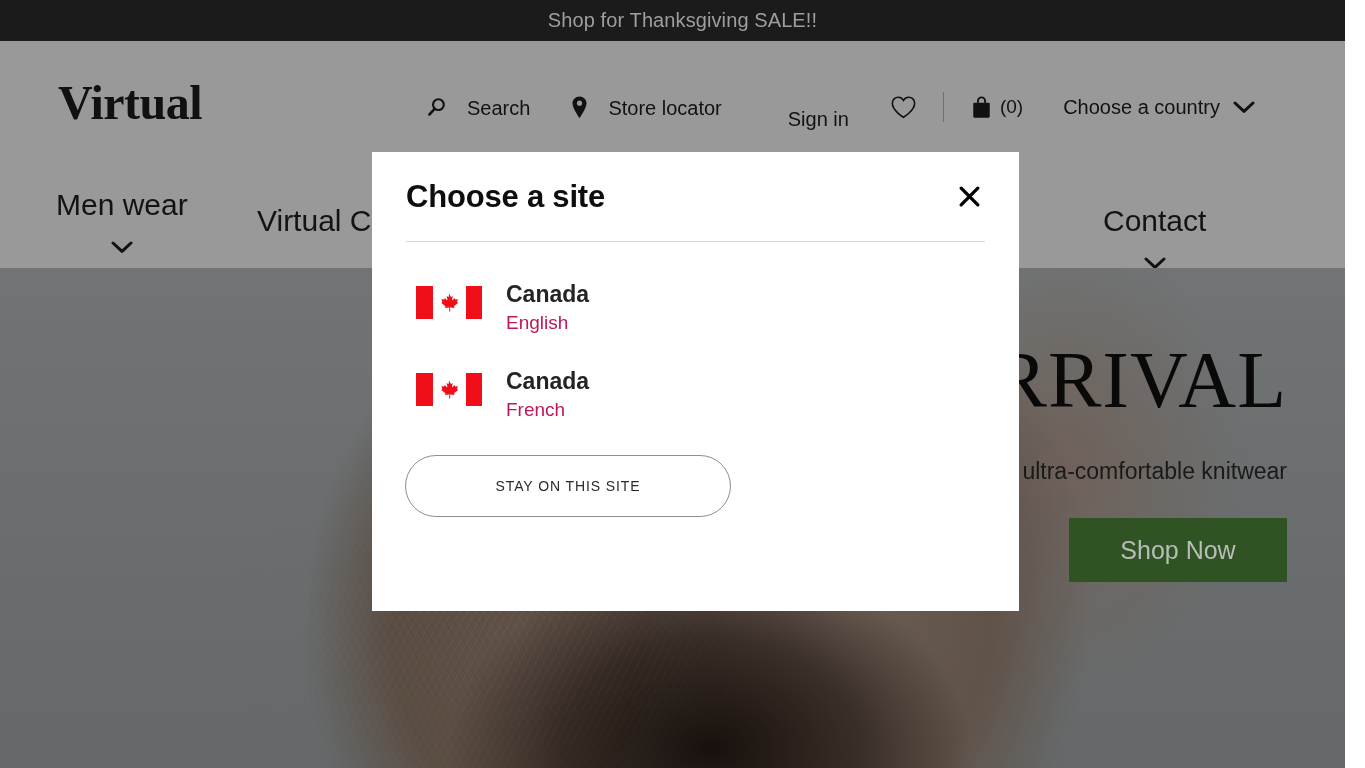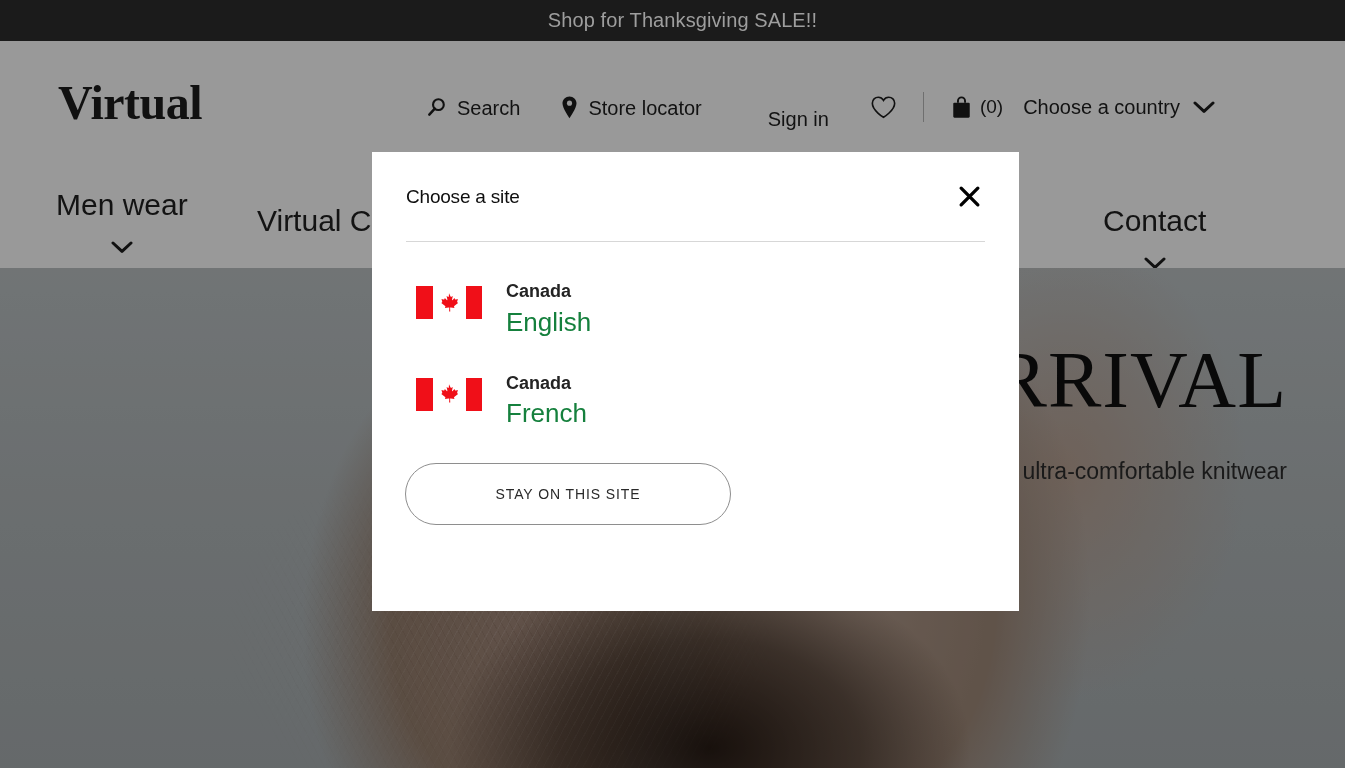--- a/index.html
+++ b/index.html
@@ -69,21 +69,21 @@
     left: 425px;
     top: 49px;
     display: flex;
     align-items: center;
     height: 34px;
   }
 
   .hdr-item {
     display: flex;
     align-items: center;
-    gap: 9px;
+    gap: 19px;
     color: #121212;
     font-size: 20px;
     white-space: nowrap;
   }
   .hdr-item + .hdr-item { margin-left: 40px; justify-content: space-between; }
 
   .hdr-item .lbl { line-height: 1; position: relative; top: 1px; }
 
   .icon-svg { display: block; }
 
@@ -93,21 +93,21 @@
     background: #6f6f6f;
     margin: 0 26px;
   }
 
   .heart-btn { margin-left: 41px; display:flex; align-items:center; }
 
   .cart-box { display: flex; align-items: center; gap: 7px; }
   .cart-count { font-size: 19px; color: #121212; }
 
   .country-select {
-    margin-left: 20px;
+    margin-left: 40px;
     display: flex;
     align-items: center;
     gap: 13px;
     font-size: 20px;
     color: #121212;
     white-space: nowrap;
   }
 
   
   .site-nav {
@@ -231,22 +231,22 @@
 
   .modal-head {
     position: relative;
     margin: 0 34px;
     height: 90px;
     display: flex;
     align-items: center;
     border-bottom: 1px solid #d7d7d7;
   }
   .modal-title {
-    font-size: 19px;
-    font-weight: 400;
+    font-size: 31px;
+    font-weight: 700;
     color: #0e0e0e;
     letter-spacing: -0.2px;
   }
   .modal-close {
     position: absolute;
     right: 0;
     top: 50%;
     transform: translateY(-50%);
     width: 32px;
     height: 32px;
@@ -292,28 +292,28 @@
   .flag .leaf {
     position: absolute;
     left: 50%;
     top: 50%;
     transform: translate(-50%, -50%);
     width: 20px;
     height: 22px;
   }
   .site-texts { display: flex; flex-direction: column; }
   .site-country {
-    font-size: 18px;
+    font-size: 23px;
     font-weight: 700;
     color: #242424;
     line-height: 1.25;
   }
   .site-lang {
-    font-size: 26px;
-    color: #15803d;
+    font-size: 19px;
+    color: #be185d;
     line-height: 1.5;
   }
 
   .stay-btn {
     display: block;
     margin: 14px 0 0 33px;
     width: 326px;
     height: 62px;
     border-radius: 31px;
     border: 1px solid #8e8e8e;
@@ -439,20 +439,21 @@
   </header>
 
   <section class="hero">
     <div class="hero-photo"></div>
     <div class="knit-texture"></div>
     <div class="hero-shade"></div>
 
     <div class="hero-content">
       <div class="hero-title">NEW ARRIVAL</div>
       <div class="hero-sub">Soft and ultra-comfortable knitwear</div>
+      <button class="shop-now">Shop Now</button>
     </div>
 
   </section>
 
   <div class="modal-backdrop"></div>
 
   <div class="modal" role="dialog">
 
     <div class="modal-head">
       <div class="modal-title">Choose a site</div>

